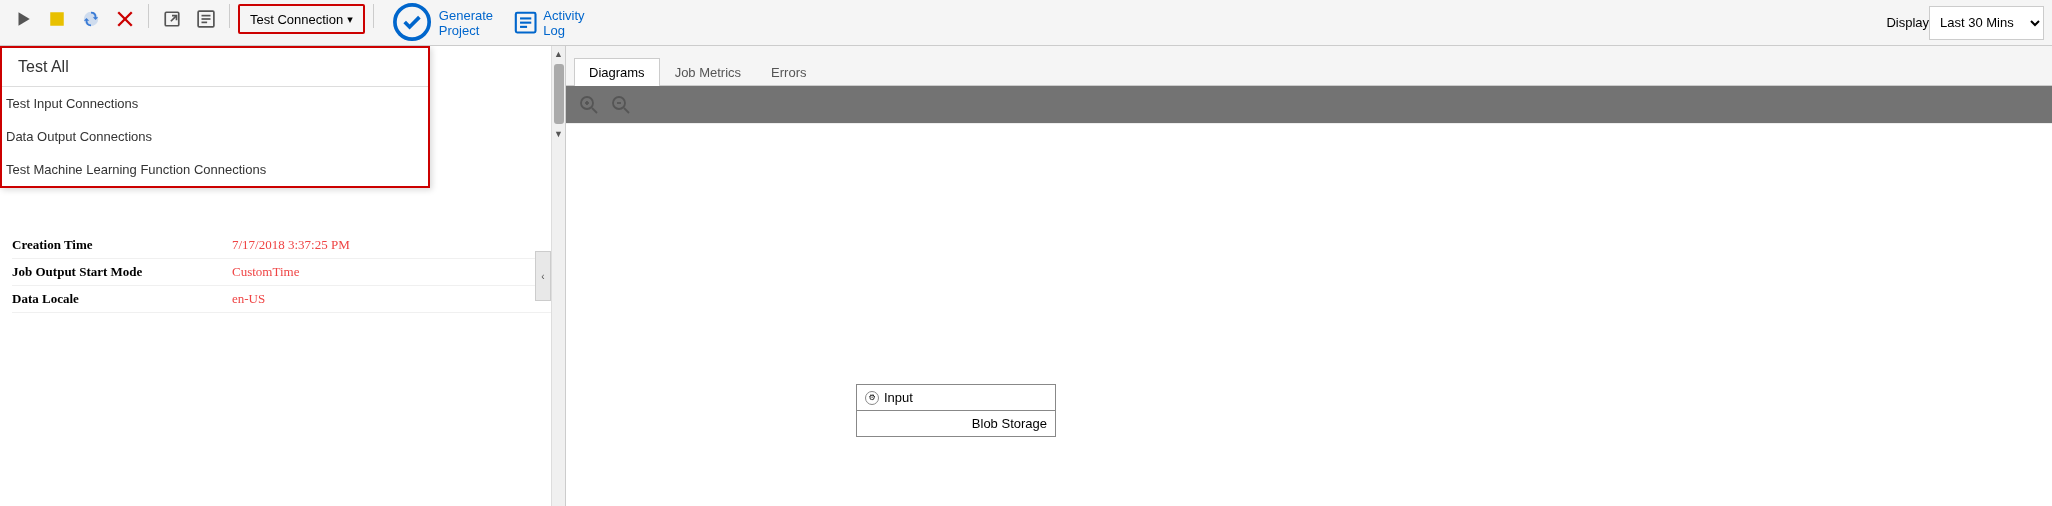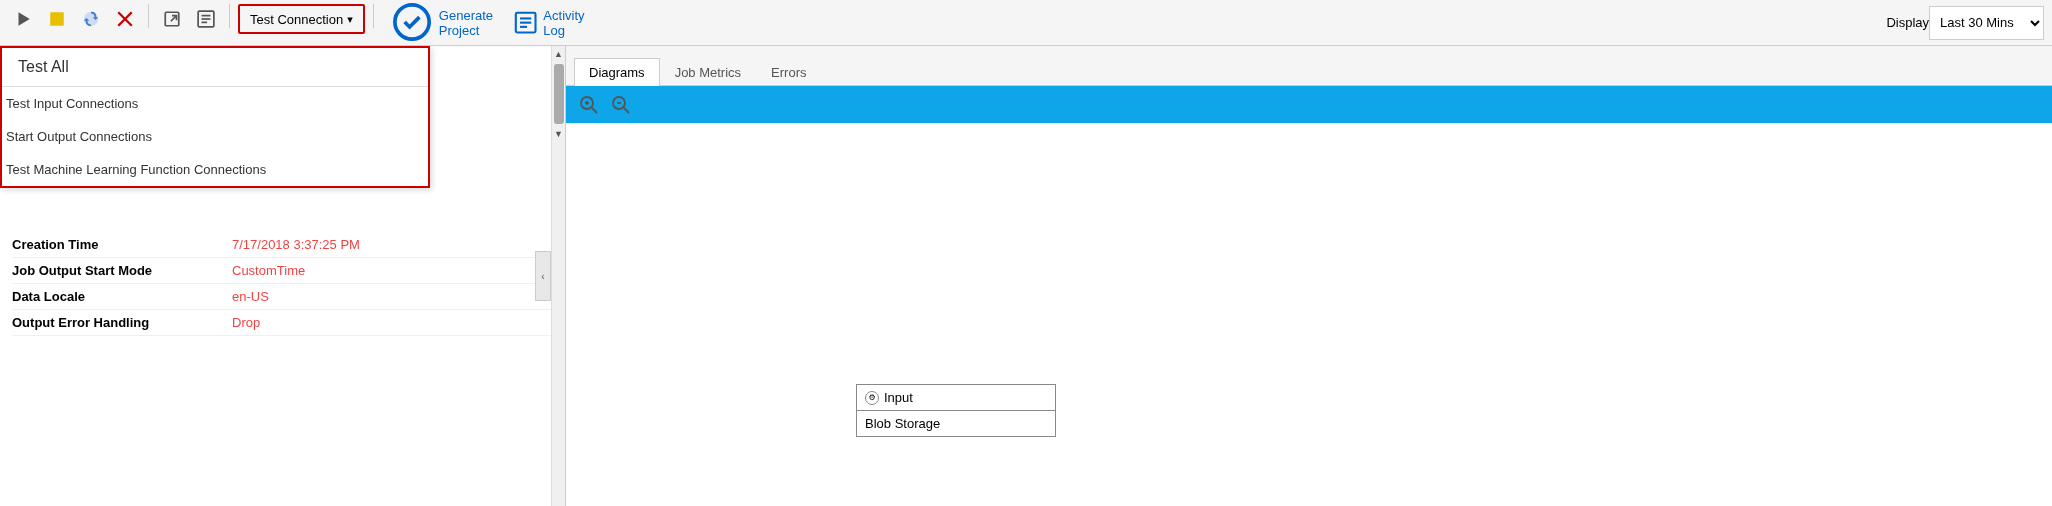--- a/index.html
+++ b/index.html
@@ -128,37 +128,38 @@
       bottom: 0;
       padding: 8px 12px;
       overflow-y: auto;
       background: white;
     }
     .prop-row {
       display: flex;
       align-items: flex-start;
       padding: 5px 0;
       border-bottom: 1px solid #f0f0f0;
+      font-family: Liberation Serif, serif;
     }
     .prop-key {
       font-weight: bold;
       width: 220px;
       flex-shrink: 0;
       font-size: 13px;
       color: #000;
     }
     .prop-value {
       font-size: 13px;
       color: #ef4444;
     }
 
     
     .right-panel {
       flex: 1;
-      background: #0ea5e9;
+      background: #737373;
       display: flex;
       flex-direction: column;
     }
 
     
     .tabs-bar {
       display: flex;
       border-bottom: 1px solid #ccc;
       background: #f5f5f5;
       padding: 0 8px;
@@ -271,20 +272,21 @@
       display: flex;
       align-items: center;
       padding: 5px 8px;
       border-bottom: 1px solid #888;
       font-size: 13px;
       gap: 5px;
     }
     .blob-node-body {
       padding: 5px 8px;
       font-size: 13px;
+      text-align: right;
     }
     .node-icon {
       width: 14px;
       height: 14px;
       border: 1px solid #888;
       border-radius: 50%;
       display: flex;
       align-items: center;
       justify-content: center;
       font-size: 8px;
@@ -380,40 +382,36 @@
   </div>
 </div>
 
 <div class="main-content">
 
   <div class="left-panel">
 
     <div class="dropdown-menu">
       <div class="dropdown-item">Test All</div>
       <div class="dropdown-item">Test Input Connections</div>
-      <div class="dropdown-item">Start Output Connections</div>
+      <div class="dropdown-item">Data Output Connections</div>
       <div class="dropdown-item">Test Machine Learning Function Connections</div>
     </div>
 
     <div class="properties-panel">
       <div class="prop-row">
         <span class="prop-key">Creation Time</span>
         <span class="prop-value">7/17/2018 3:37:25 PM</span>
       </div>
       <div class="prop-row">
         <span class="prop-key">Job Output Start Mode</span>
         <span class="prop-value">CustomTime</span>
       </div>
       <div class="prop-row">
         <span class="prop-key">Data Locale</span>
         <span class="prop-value">en-US</span>
-      </div>
-      <div class="prop-row">
-        <span class="prop-key">Output Error Handling</span>
-        <span class="prop-value">Drop</span>
       </div>
     </div>
 
     <div class="collapse-btn">‹</div>
 
     <div class="left-scrollbar">
       <div class="scroll-arrow">▲</div>
       <div class="scroll-thumb"></div>
       <div class="scroll-arrow">▼</div>
     </div>

